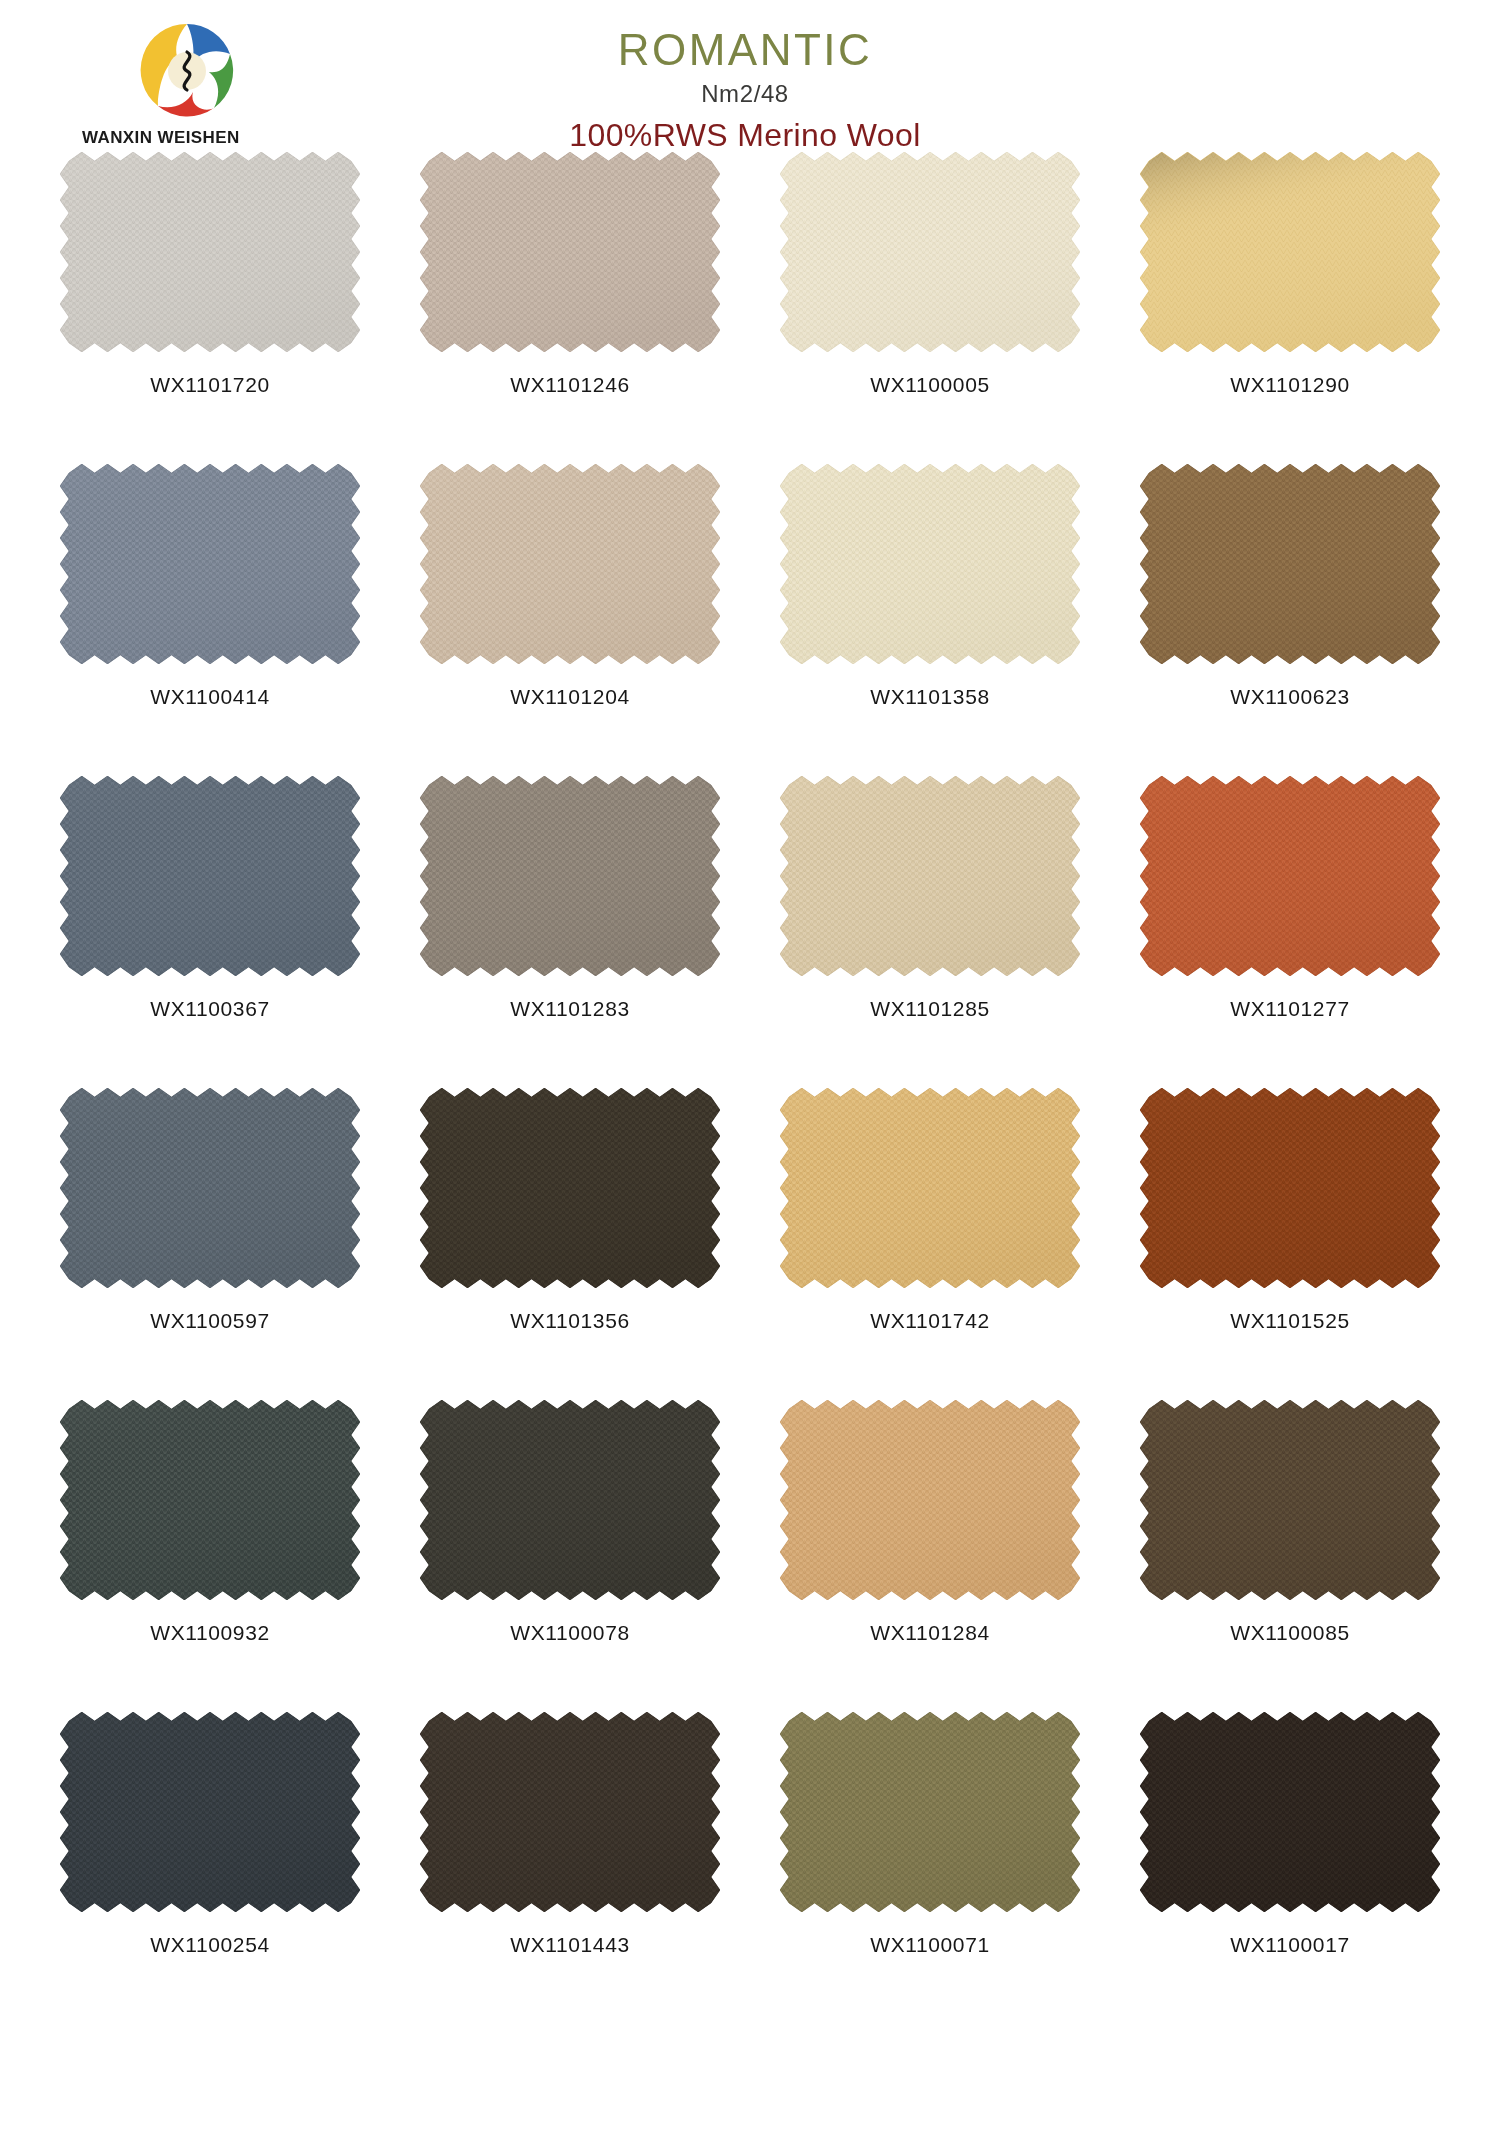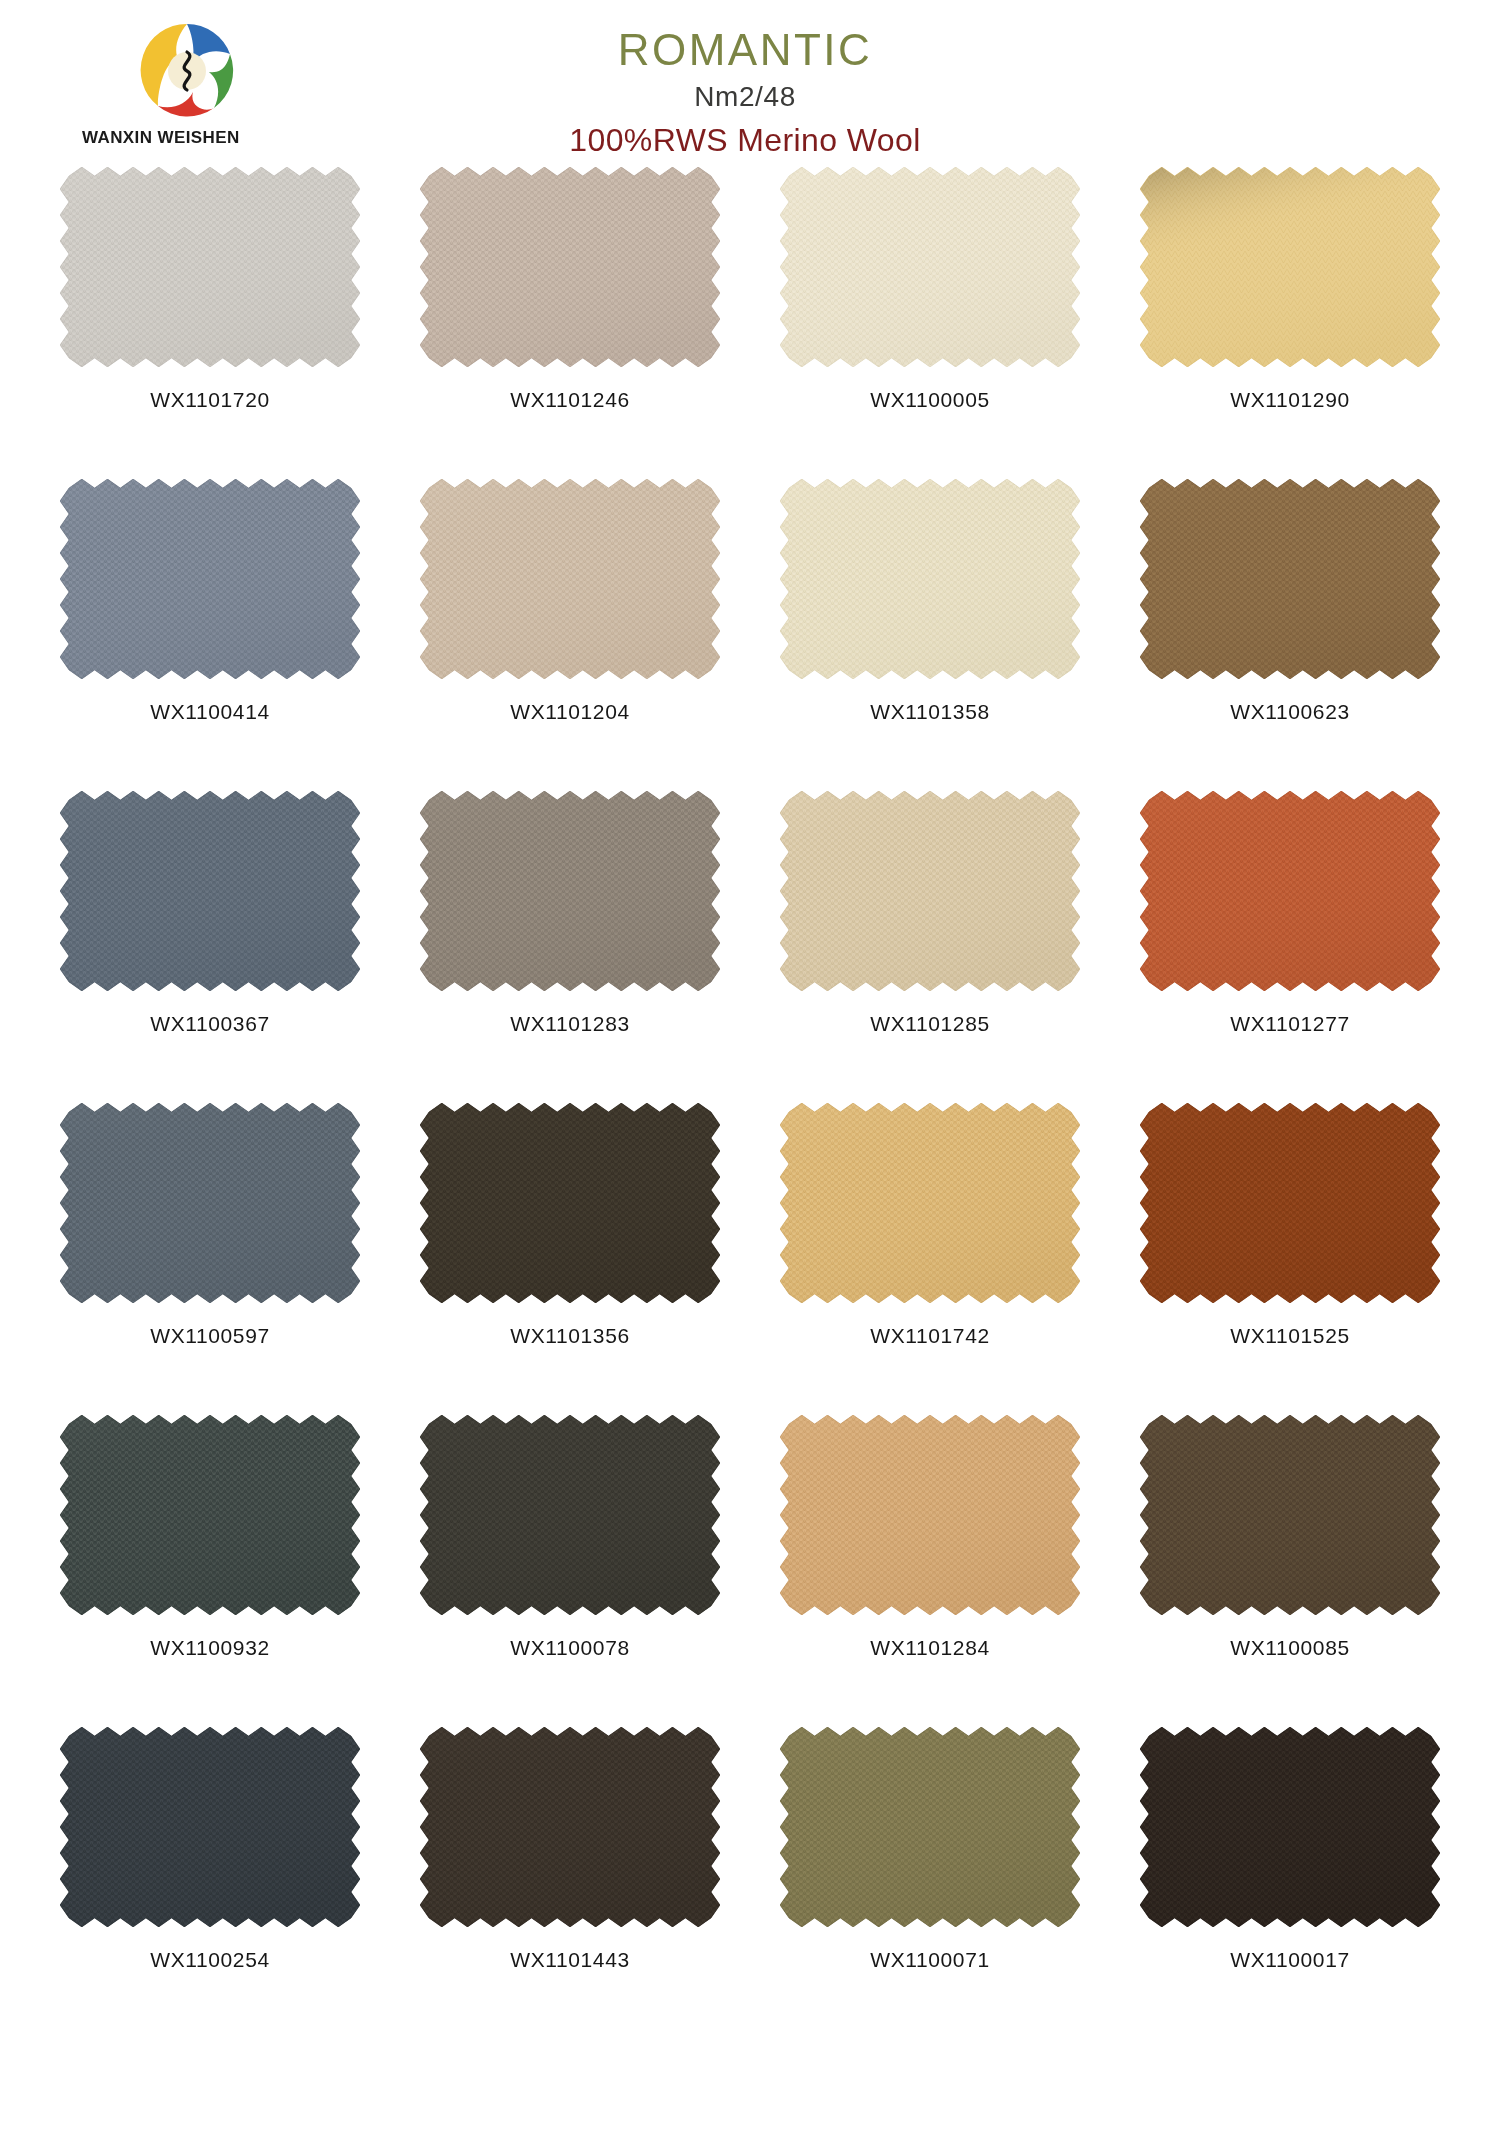--- a/index.html
+++ b/index.html
@@ -57,42 +57,42 @@
     font-family: "Liberation Sans", sans-serif;
     font-size: 44px;
     font-weight: 400;
     letter-spacing: 2.5px;
     color: #7c8545;
     line-height: 1.1;
   }
 
   .title-sub {
     font-family: "Liberation Sans", sans-serif;
-    font-size: 28px;
+    font-size: 24px;
     font-weight: 400;
     letter-spacing: 0.6px;
     color: #3a3a38;
     line-height: 1.35;
     margin-top: 4px;
   }
 
   .title-desc {
     font-family: "Liberation Sans", sans-serif;
     font-size: 32px;
     font-weight: 400;
     letter-spacing: 0.4px;
     color: #7f1d1d;
     line-height: 1.35;
     margin-top: 3px;
   }
 
   
   .swatch-grid {
     position: absolute;
-    top: 159px;
+    top: 144px;
     left: 0;
     width: 1500px;
     display: grid;
     grid-template-columns: repeat(4, 1fr);
     grid-auto-rows: 312px;
     row-gap: 0px;
     padding: 0 30px;
   }
 
   .swatch-cell {

